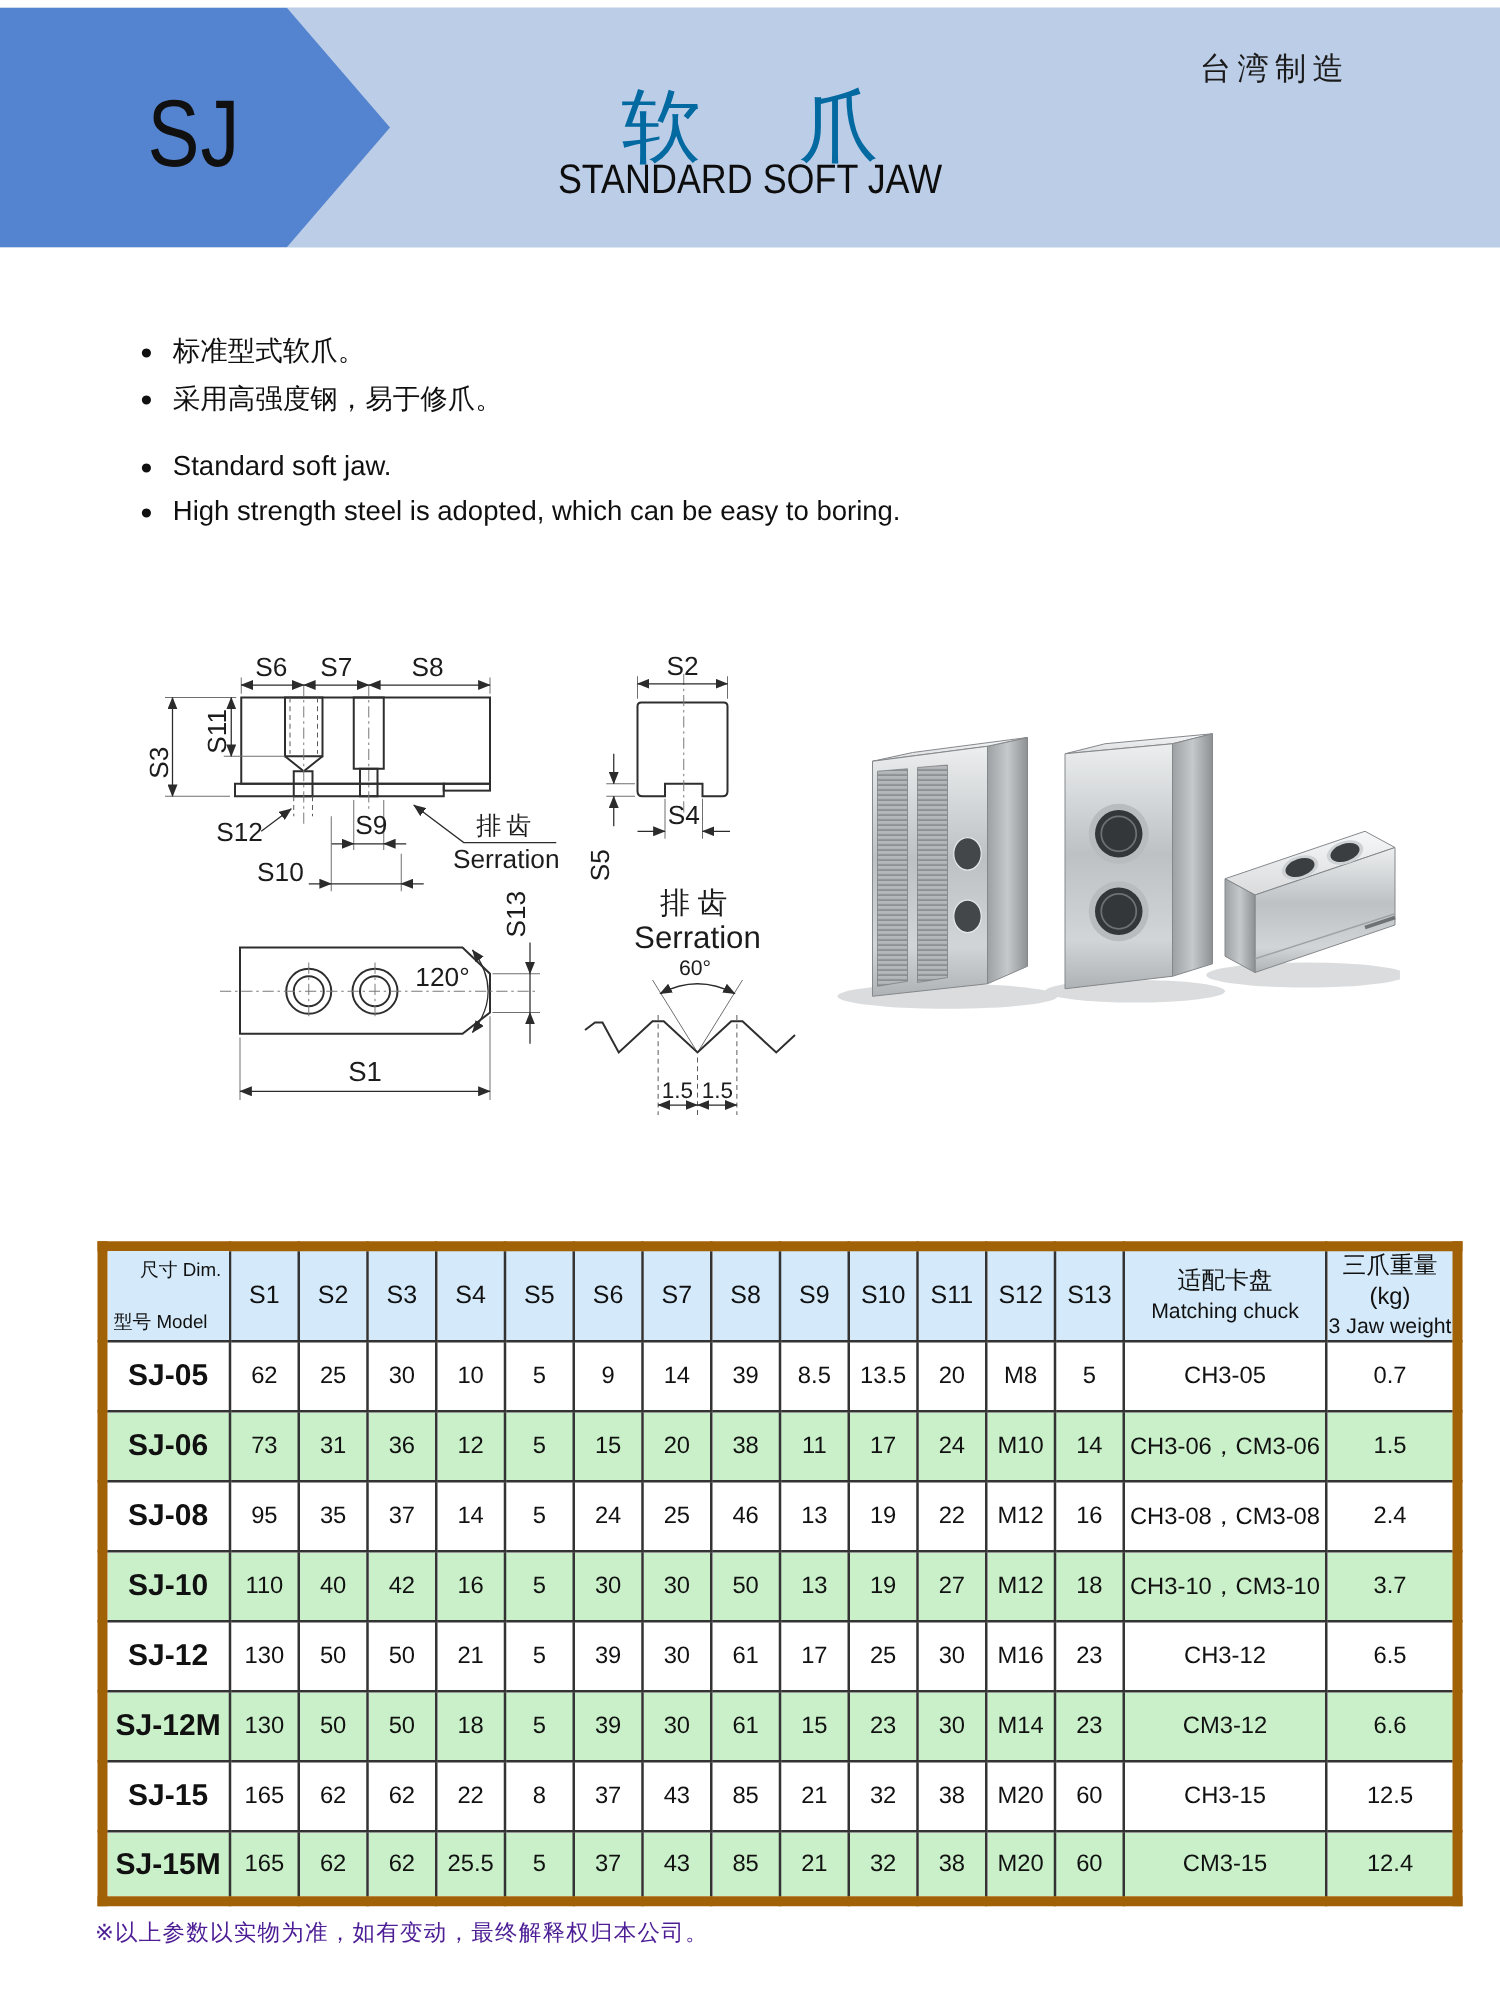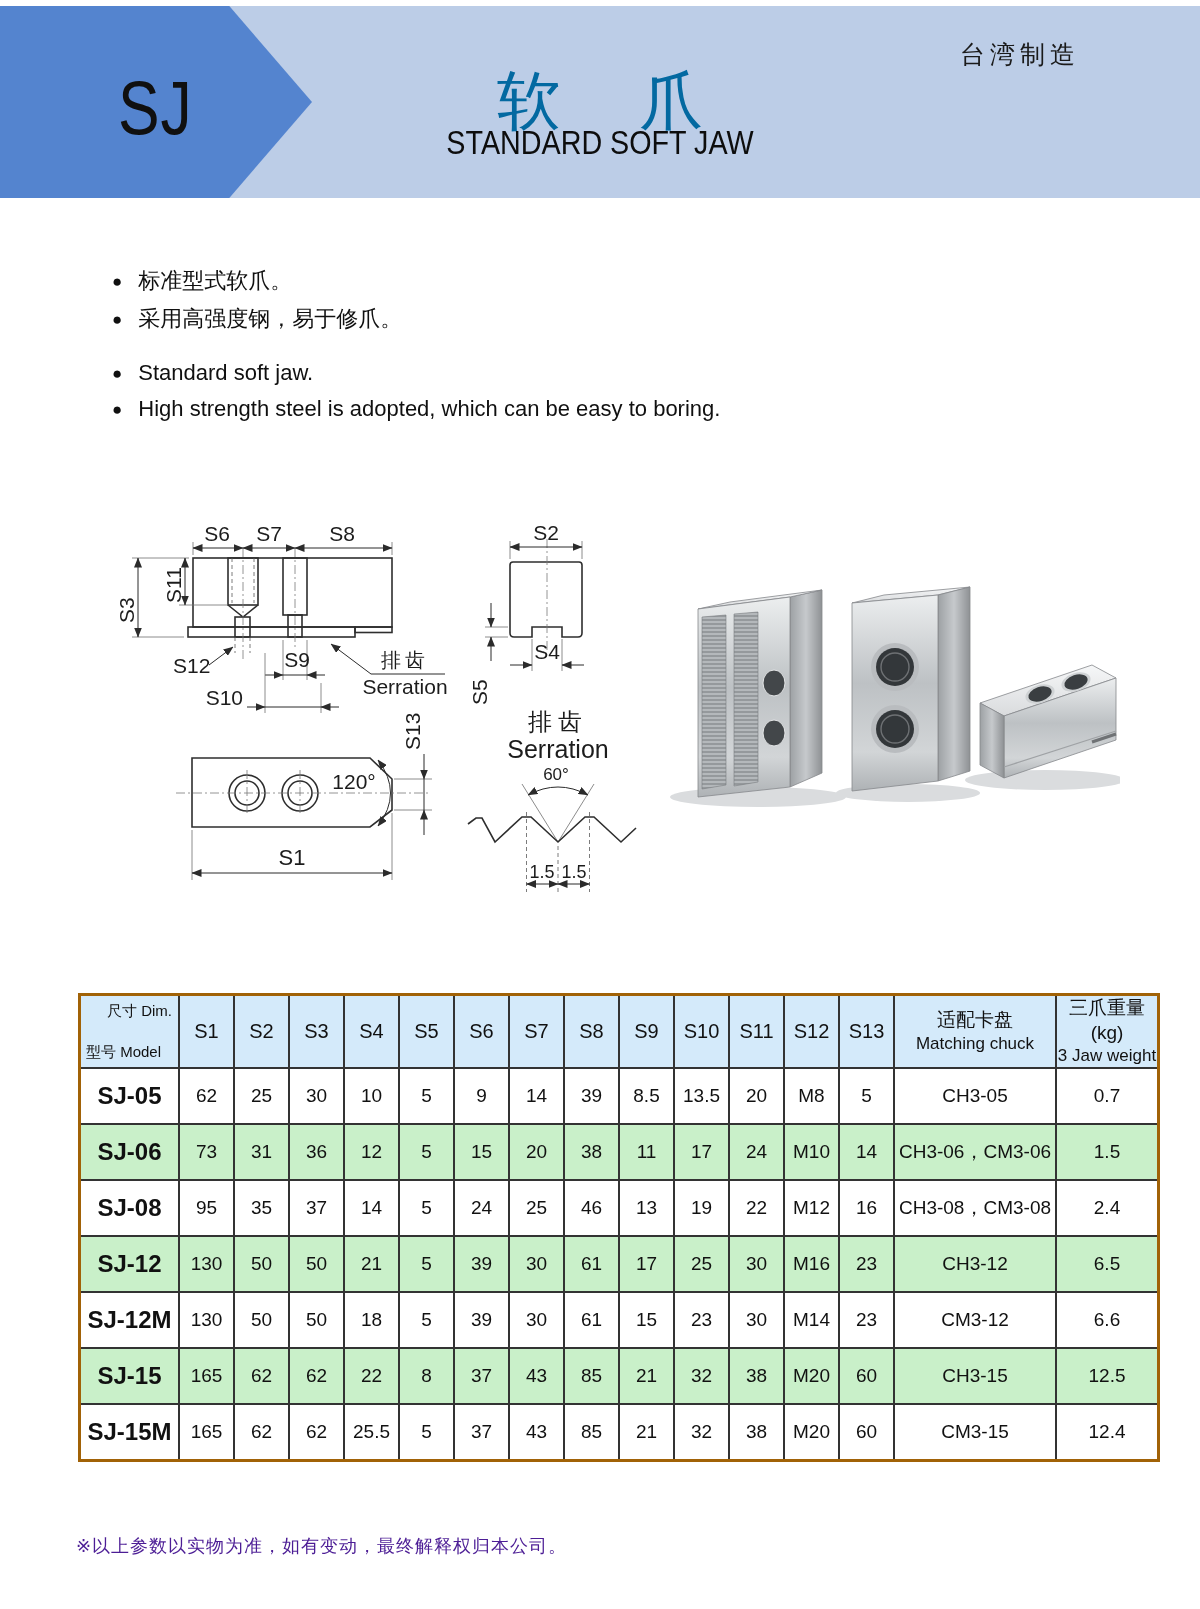--- a/index.html
+++ b/index.html
@@ -35,21 +35,21 @@
   .dwg{position:absolute;}
   .dwg text{font-family:"Liberation Sans","DejaVu Sans",sans-serif;fill:#1c1c1c;}
   .dl{stroke:#2b2b2b;stroke-width:1;fill:none;}          
   .el{stroke:#6f6f6f;stroke-width:.8;fill:none;}          
   .ol{stroke:#2e2e2e;stroke-width:1.6;fill:none;}         
   .cl{stroke:#7a7a7a;stroke-width:.8;fill:none;stroke-dasharray:9 3 2 3;} 
   .hd{stroke:#5a5a5a;stroke-width:.8;fill:none;stroke-dasharray:4 3;}     
 
   
   .spec{position:absolute;left:78px;top:993px;border-collapse:collapse;table-layout:fixed;
-        width:1044px;border:3px solid #a16207;}
+        width:1044px;border:8px solid #a16207;}
   .spec th,.spec td{border:2px solid #333;text-align:center;vertical-align:middle;padding:0;
         font-weight:normal;overflow:hidden;}
   .spec thead th{background:var(--header-blue);height:58px;font-size:20px;}
   .spec tbody tr{height:56px;background:#fff;}
   .spec tbody tr:nth-child(even){background:var(--row-green);}
   .spec tbody th{font-weight:bold;font-size:24px;}
   .spec tbody td{font-size:19px;}
   .col-model{width:97px;} .col-dim{width:53px;} .col-chuck{width:160px;} .col-weight{width:100px;margin-left:48px;}
   .corner{position:relative;
         background-image:linear-gradient(to bottom right,transparent calc(50% - 1px),
@@ -370,20 +370,38 @@
           <td class="col-dim">46</td>
           <td class="col-dim">13</td>
           <td class="col-dim">19</td>
           <td class="col-dim">22</td>
           <td class="col-dim">M12</td>
           <td class="col-dim">16</td>
           <td class="col-chuck">CH3-08，CM3-08</td>
           <td class="col-weight">2.4</td>
         </tr>
         <tr>
+          <th class="col-model">SJ-10</th>
+          <td class="col-dim">110</td>
+          <td class="col-dim">40</td>
+          <td class="col-dim">42</td>
+          <td class="col-dim">16</td>
+          <td class="col-dim">5</td>
+          <td class="col-dim">30</td>
+          <td class="col-dim">30</td>
+          <td class="col-dim">50</td>
+          <td class="col-dim">13</td>
+          <td class="col-dim">19</td>
+          <td class="col-dim">27</td>
+          <td class="col-dim">M12</td>
+          <td class="col-dim">18</td>
+          <td class="col-chuck">CH3-10，CM3-10</td>
+          <td class="col-weight">3.7</td>
+        </tr>
+        <tr>
           <th class="col-model">SJ-12</th>
           <td class="col-dim">130</td>
           <td class="col-dim">50</td>
           <td class="col-dim">50</td>
           <td class="col-dim">21</td>
           <td class="col-dim">5</td>
           <td class="col-dim">39</td>
           <td class="col-dim">30</td>
           <td class="col-dim">61</td>
           <td class="col-dim">17</td>

